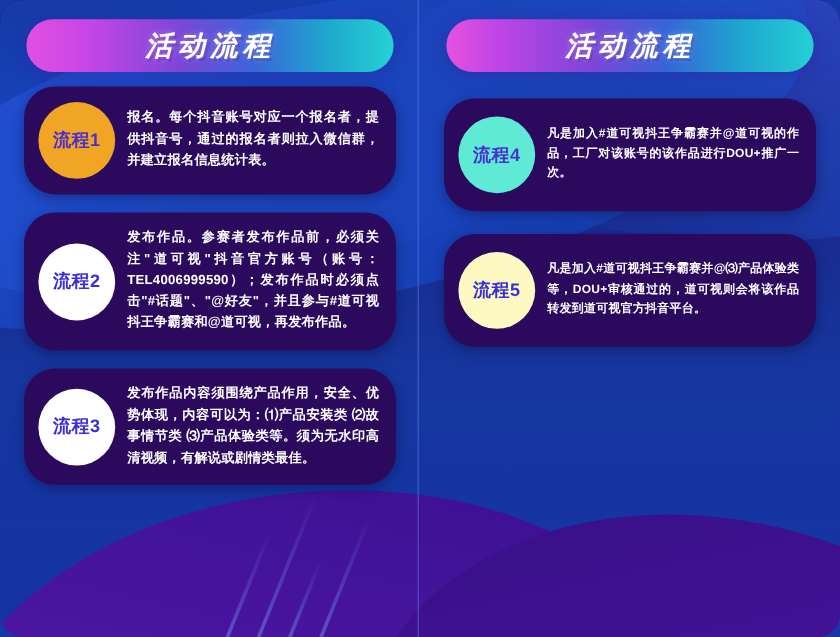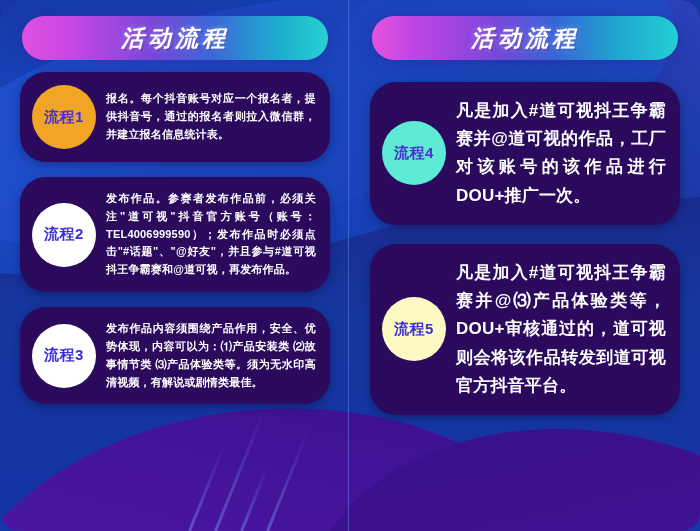--- a/index.html
+++ b/index.html
@@ -154,21 +154,21 @@
   .badge.orange .badge-label{color:#4a2fd0;text-align:right;}
   .card-text{
     flex:1 1 auto;
     color:#ffffff;
     font-size:11px;
     line-height:1.62;
     font-weight:bold;
     letter-spacing:.2px;
     text-align:justify;
   }
-  .panel.right .card-text{font-size:17px;line-height:1.66;}
+  .panel.right .card-text{font-size:10px;line-height:1.66;}
 </style>
 </head>
 <body>
 
 <div class="poster">
 
   <div class="bg-layer">
     <div class="deco-top-violet"></div>
     <div class="deco-top-violet2"></div>
     <div class="deco-wave-blue"></div>

